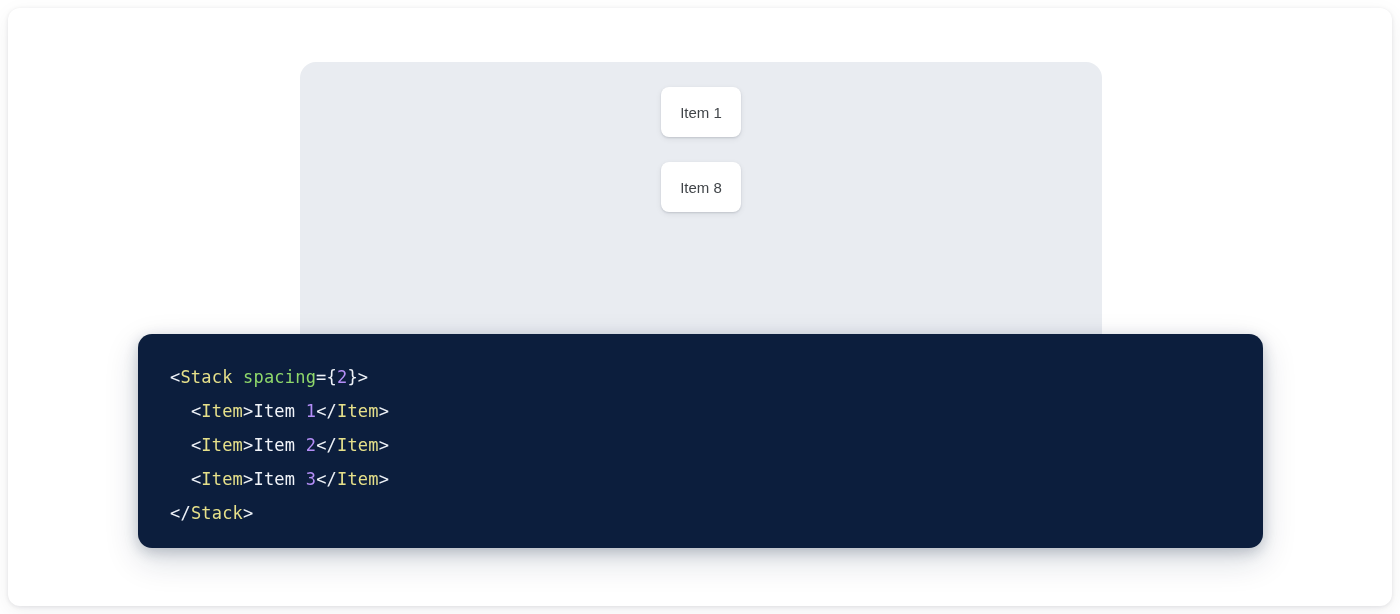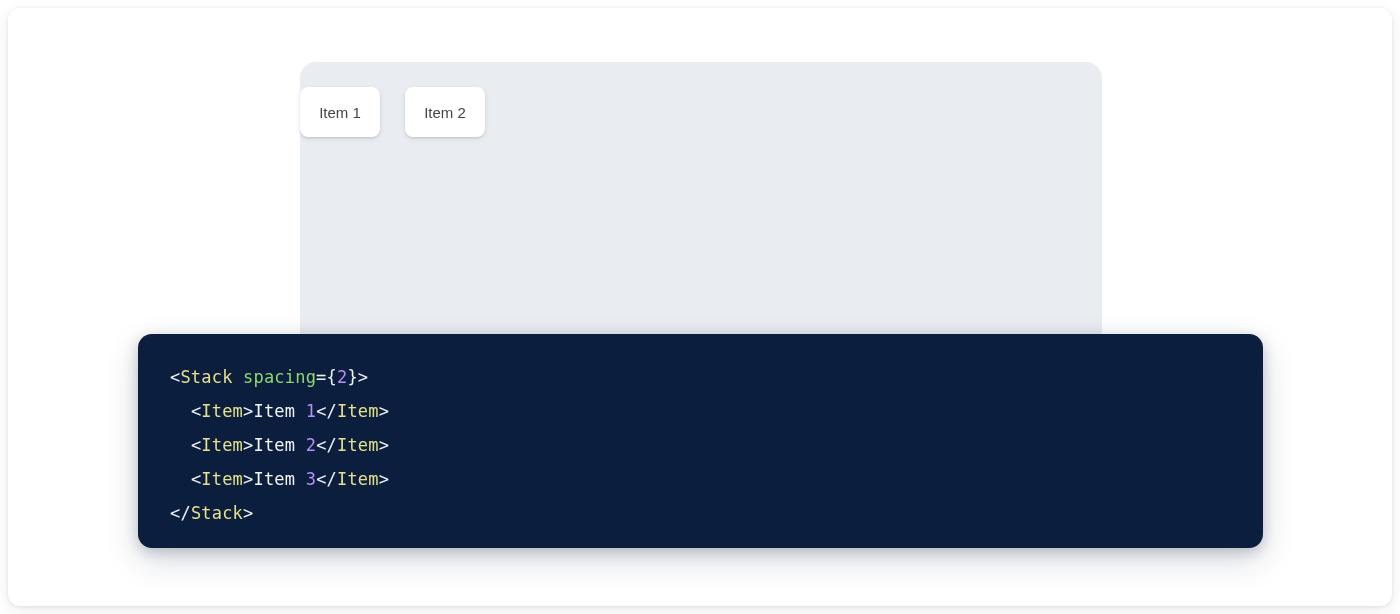--- a/index.html
+++ b/index.html
@@ -38,20 +38,21 @@
     background: #e9ecf1;
     border-radius: 16px;
   }
 
   #stack {
     position: absolute;
     left: 0;
     top: 25px;
     width: 100%;
     display: flex;
+    flex-direction: column;
     align-items: center;
     gap: 25px;
   }
 
   .stack-item {
     width: 80px;
     height: 50px;
     background: #ffffff;
     border-radius: 8px;
     display: flex;
@@ -99,21 +100,21 @@
 <body>
 
 <div id="page-frame">
 
   <div id="preview-container">
     <div id="stack">
       <div class="stack-item">
         <span>Item 1</span>
       </div>
       <div class="stack-item">
-        <span>Item 2</span>
+        <span>Item 8</span>
       </div>
     </div>
   </div>
 
   <div id="code-panel">
     <pre id="code-block"><span><span class="tok-punct">&lt;</span><span class="tok-tag">Stack</span><span class="tok-punct"> </span><span class="tok-attr">spacing</span><span class="tok-punct">=</span><span class="tok-punct">{</span><span class="tok-num">2</span><span class="tok-punct">}</span><span class="tok-punct">&gt;</span></span>
 <span>  <span class="tok-punct">&lt;</span><span class="tok-tag">Item</span><span class="tok-punct">&gt;</span><span class="tok-text">Item </span><span class="tok-num">1</span><span class="tok-punct">&lt;/</span><span class="tok-tag">Item</span><span class="tok-punct">&gt;</span></span>
 <span>  <span class="tok-punct">&lt;</span><span class="tok-tag">Item</span><span class="tok-punct">&gt;</span><span class="tok-text">Item </span><span class="tok-num">2</span><span class="tok-punct">&lt;/</span><span class="tok-tag">Item</span><span class="tok-punct">&gt;</span></span>
 <span>  <span class="tok-punct">&lt;</span><span class="tok-tag">Item</span><span class="tok-punct">&gt;</span><span class="tok-text">Item </span><span class="tok-num">3</span><span class="tok-punct">&lt;/</span><span class="tok-tag">Item</span><span class="tok-punct">&gt;</span></span>
 <span><span class="tok-punct">&lt;/</span><span class="tok-tag">Stack</span><span class="tok-punct">&gt;</span></span></pre>

